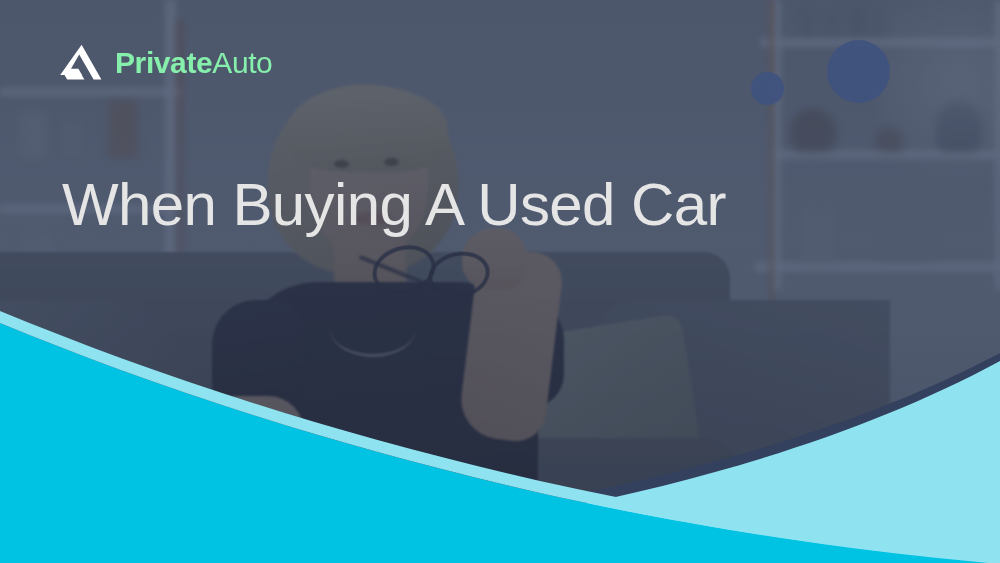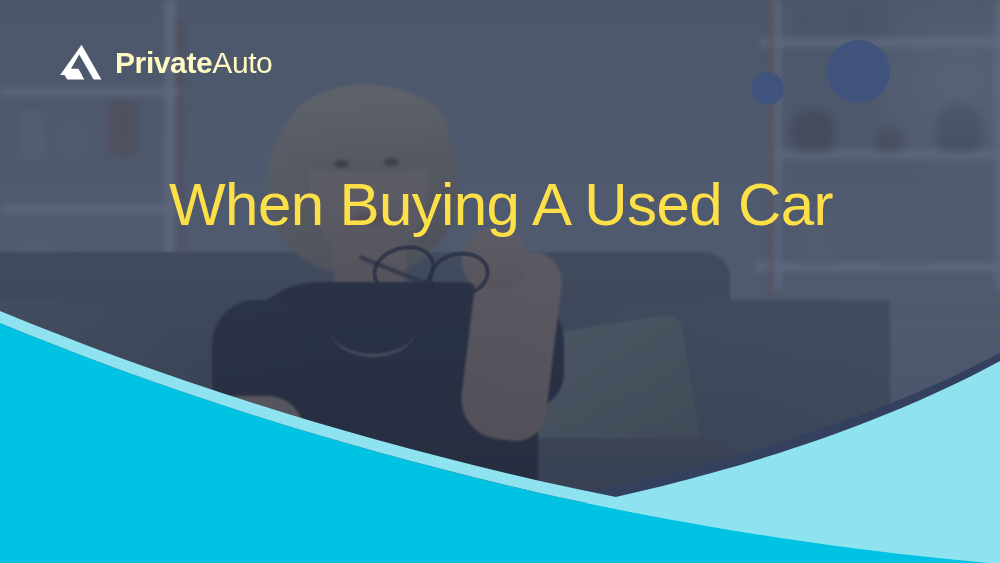--- a/index.html
+++ b/index.html
@@ -288,21 +288,21 @@
     position: absolute;
     left: 58px; top: 44px;
     display: flex;
     align-items: center;
     gap: 13px;
   }
   .logo-mark { width: 44px; height: 38px; display: block; }
   .logo-text {
     font-size: 30px;
     line-height: 1;
-    color: #fef9c3;
+    color: #86efac;
     letter-spacing: -0.4px;
     white-space: nowrap;
   }
   .logo-text .t-strong { font-weight: 700; }
   .logo-text .t-light  { font-weight: 300; }
 
   
   .headline-block {
     position: absolute;
     left: 60px; top: 158px;
@@ -317,23 +317,22 @@
     color: #ffffff;
     text-transform: uppercase;
     white-space: nowrap;
   }
   .subheadline {
     margin: 16px 0 0 2px;
     font-size: 60px;
     line-height: 1.02;
     font-weight: 300;
     letter-spacing: -0.6px;
-    color: #fde047;
+    color: #e5e5e5;
     white-space: nowrap;
-    text-align: center;
   }
 </style>
 </head>
 <body>
 
 <div class="banner">
 
   <div class="photo">
     <div class="wall"></div>
 

